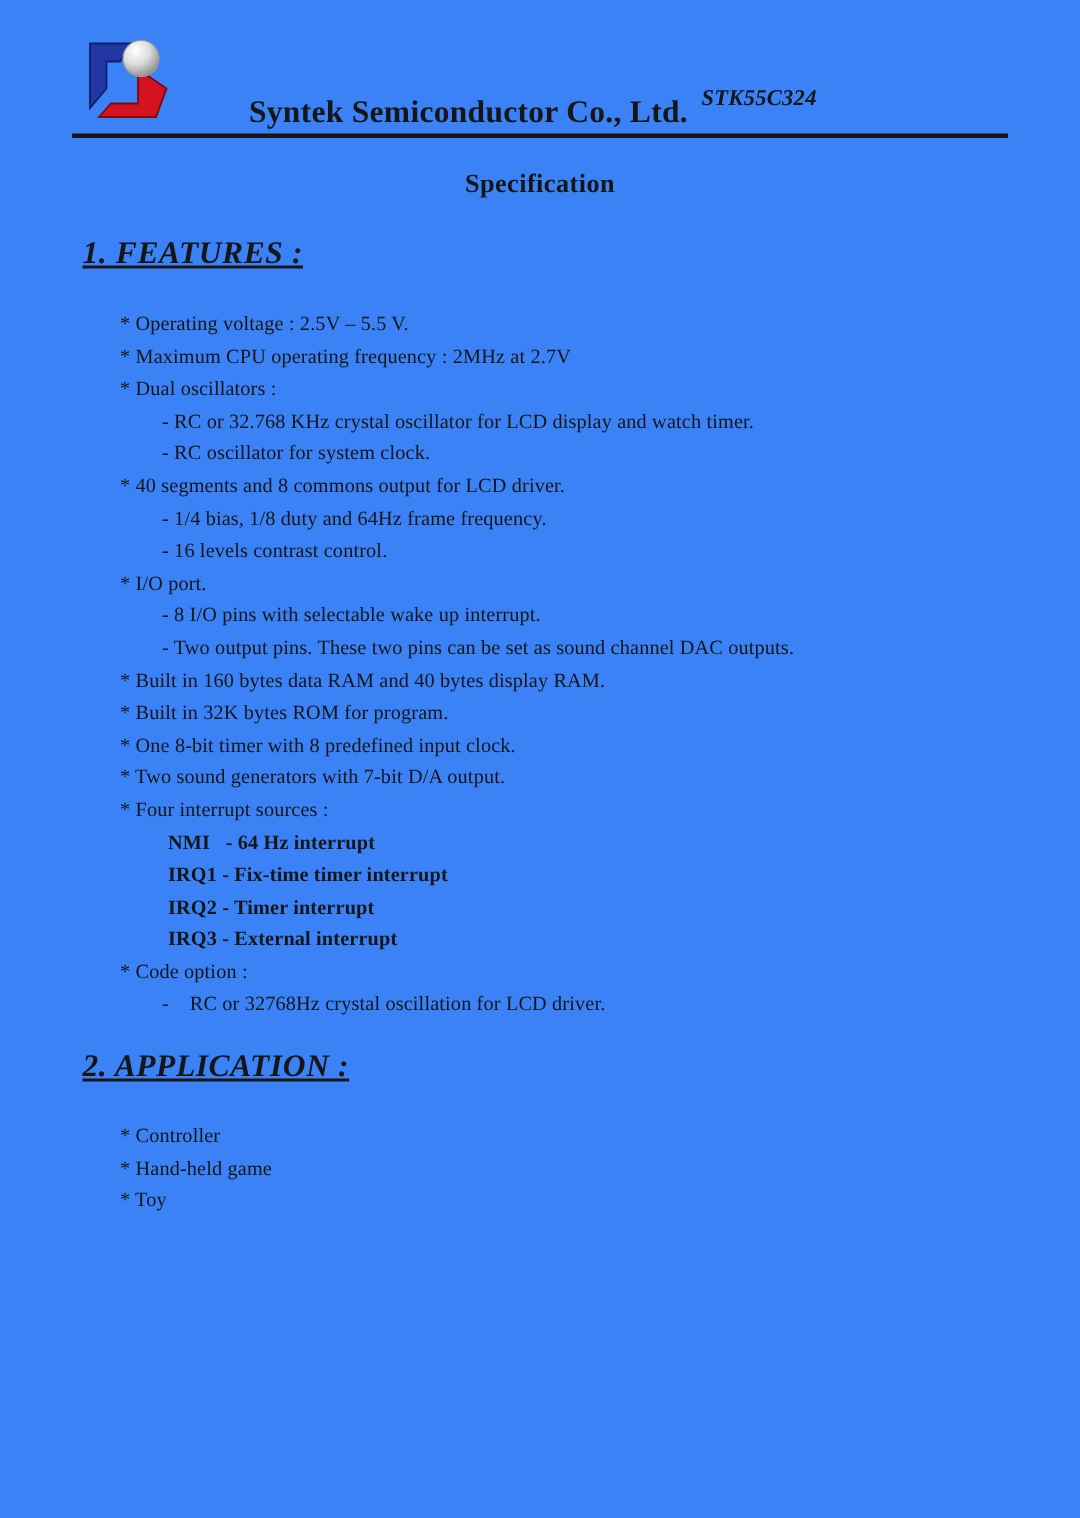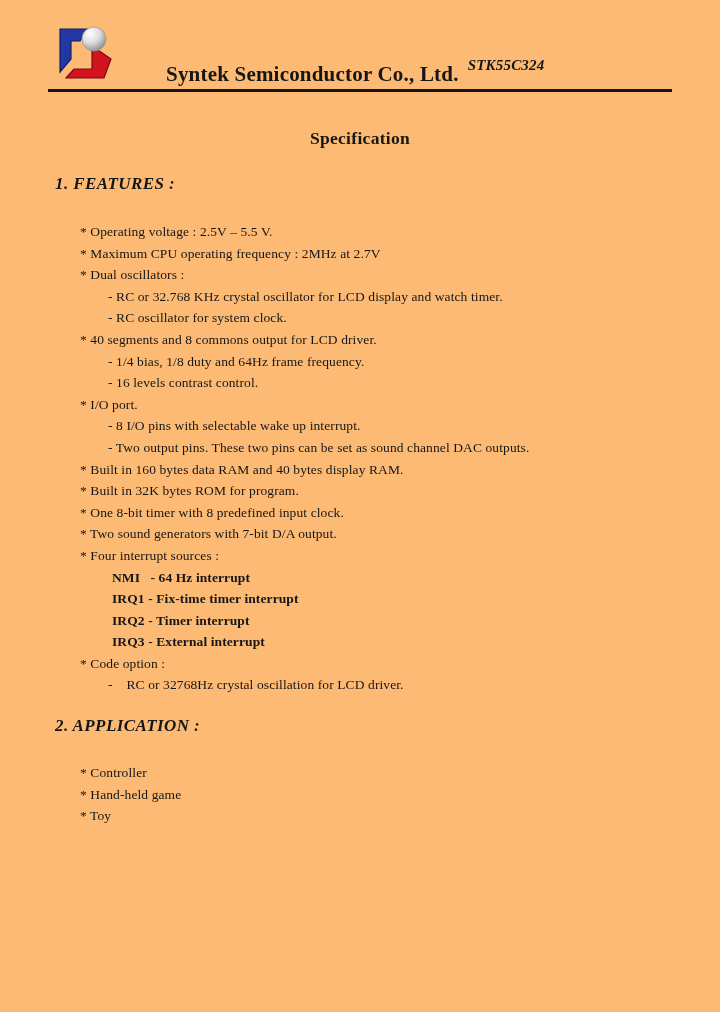--- a/index.html
+++ b/index.html
@@ -4,21 +4,21 @@
 <style>
   html, body { margin: 0; padding: 0; }
   body {
     font-family: "Liberation Serif", "DejaVu Serif", serif;
     background: #888;
   }
   .page {
     position: relative;
     width: 720px;
     height: 1012px;
-    background: #fdba74;
+    background: #3b82f6;
     color: #161616;
     overflow: hidden;
   }
 
   
   .header {
     position: absolute;
     top: 0; left: 48px; right: 48px;
     height: 89px;
     border-bottom: 3px solid #161616;
@@ -48,34 +48,35 @@
     font-style: italic;
     letter-spacing: 0.2px;
   }
 
   
   .content {
     position: absolute;
     top: 92px; left: 48px; right: 48px;
   }
   .doc-title {
-    margin: 34px 0 0 0;
+    margin: 18px 0 0 0;
     text-align: center;
     font-size: 17.5px;
     font-weight: bold;
     line-height: 24px;
     letter-spacing: 0.3px;
   }
   .section-heading {
     margin: 24px 0 0 7px;
-    font-size: 17px;
+    font-size: 21px;
     font-weight: bold;
     font-style: italic;
     line-height: 20px;
     letter-spacing: 0.4px;
+    text-decoration: underline;
   }
   .section-heading.application { margin-top: 20px; }
 
   .list { margin-top: 27px; }
   .list.application-list { margin-top: 26px; }
   .line {
     font-size: 13.5px;
     line-height: 21.6px;
     white-space: pre-wrap;
     letter-spacing: 0.1px;

